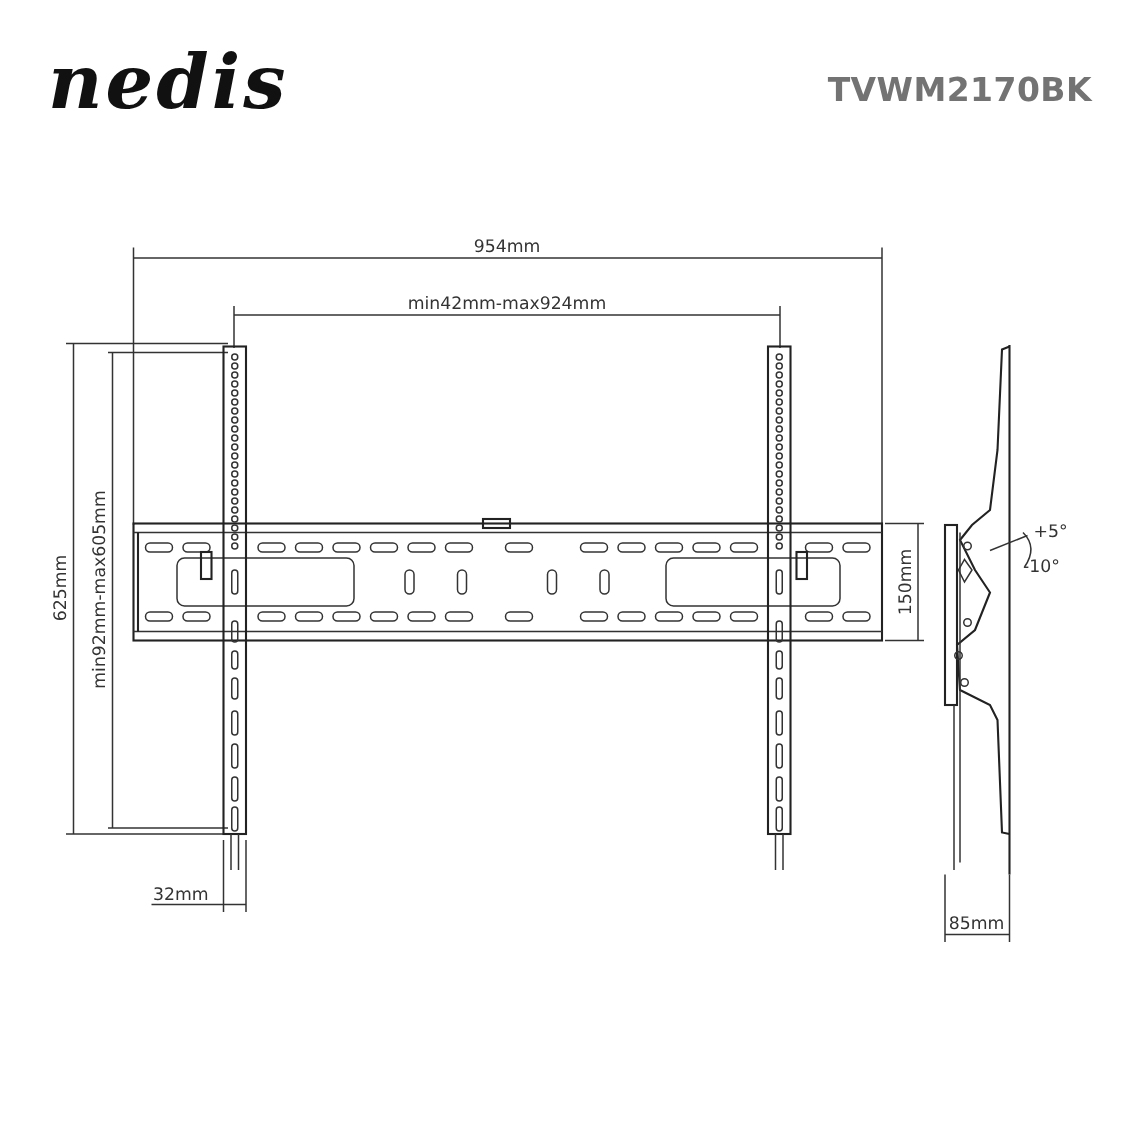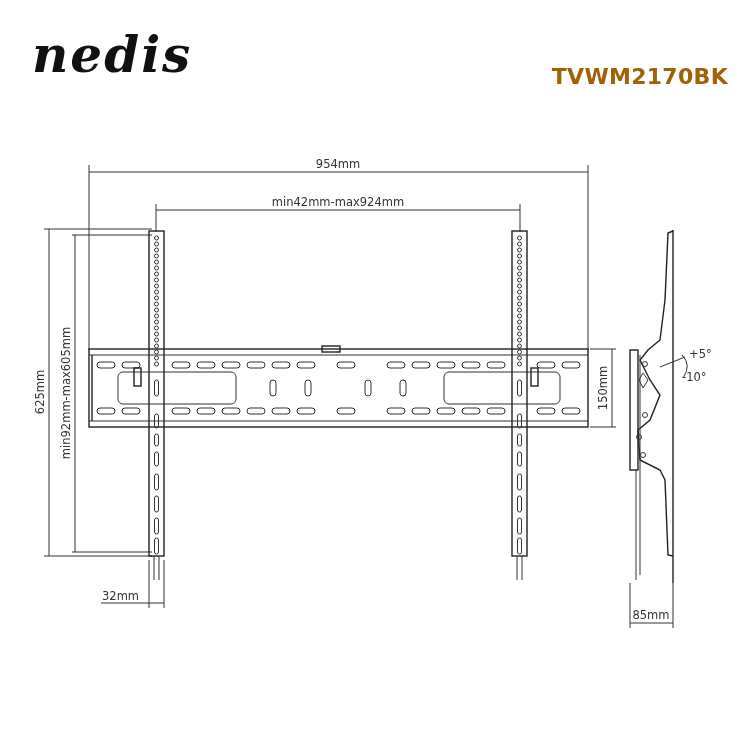--- a/index.html
+++ b/index.html
@@ -1,18 +1,18 @@
 <!DOCTYPE html>
 <html><head>
 <meta charset="utf-8">
 <style>
   html, body { margin:0; padding:0; background:#ffffff; }
   body { width:750px; height:750px; position:relative; overflow:hidden; font-family:"DejaVu Sans", sans-serif; }
   .logo { position:absolute; left:28px; top:28px; width:210px; height:60px; }
-  .model { position:absolute; right:22px; top:64px; font-family:"DejaVu Sans", sans-serif; font-weight:bold; font-size:22px; color:#a16207; letter-spacing:0.3px; }
+  .model { position:absolute; right:22px; top:48px; font-family:"DejaVu Sans", sans-serif; font-weight:bold; font-size:22px; color:#737373; letter-spacing:0.3px; }
   svg.drawing { position:absolute; left:0; top:0; }
   svg.drawing text { font-family:"DejaVu Sans", sans-serif; font-size:11.5px; fill:#333; }
   .ln { stroke:#333; stroke-width:1; fill:none; }
   .thick { stroke:#222; stroke-width:1.4; fill:none; }
 </style>
 </head>
 <body>
 
 <svg class="logo" viewBox="0 0 210 60">
   <text x="4" y="44" style="font-family:'DejaVu Serif', serif; font-style:italic; font-weight:bold; font-size:50px; fill:#111; letter-spacing:2px;">nedis</text>

